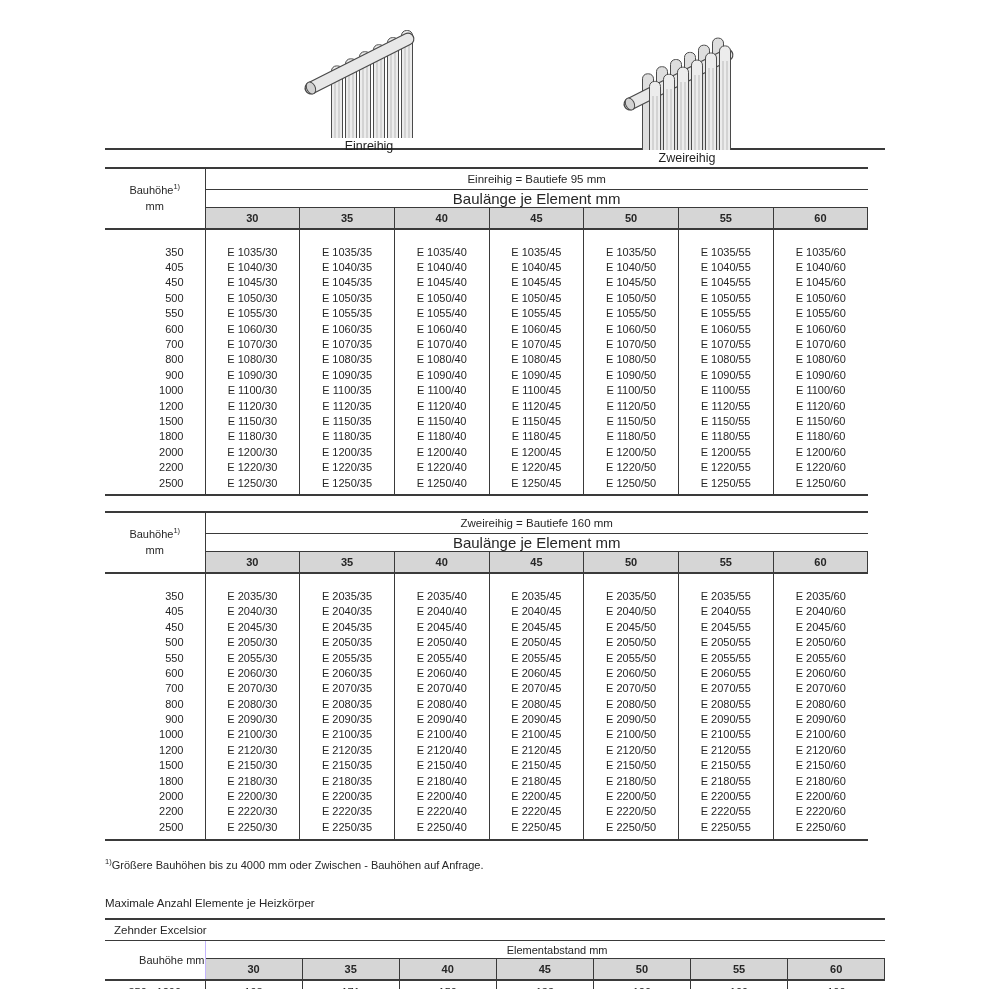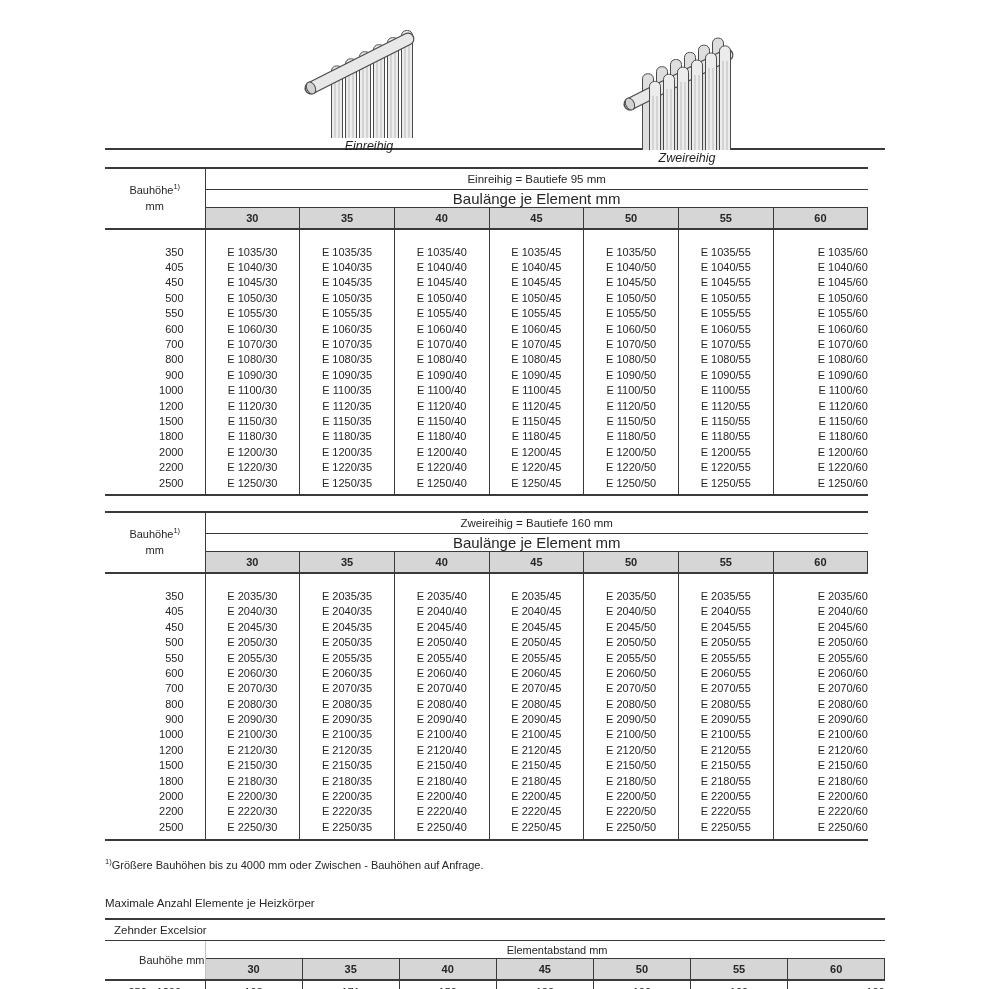--- a/index.html
+++ b/index.html
@@ -7,21 +7,21 @@
     position:relative;width:989px;height:989px;background:#ffffff;
     color:#262626;font-family:"Liberation Sans","DejaVu Sans",sans-serif;
     overflow:hidden;
   }
   
   .figures{position:relative;height:148px;}
   .fig{position:absolute;width:134px;text-align:center;}
   .fig-1{left:262px;top:8px;}
   .fig-2{left:580px;top:20px;}
   .fig svg{display:block;}
-  .fig figcaption{font-size:12.5px;margin-top:1px;color:#1f1f1f;font-style:italic;}
+  .fig figcaption{font-size:12.5px;margin-top:1px;color:#1f1f1f;}
   .rule{margin-left:105px;width:780px;border-top:2px solid #3a3a3a;height:0;}
   
   table.spec{
     border-collapse:collapse;table-layout:fixed;margin-left:105px;
     font-size:11px;color:#262626;
   }
   table.spec1{width:763px;margin-top:17px;border-top:2px solid #3a3a3a;border-bottom:2px solid #3a3a3a;}
   table.spec2{margin-top:15px;}
   th,td{padding:0;font-weight:normal;}
   th.bh{
@@ -31,21 +31,21 @@
   sup.fn{font-size:7.5px;}
   th.t-title{border-bottom:1px solid #3a3a3a;text-align:center;height:20px;font-size:11.5px;vertical-align:middle;}
   th.t-sub{border-bottom:1px solid #3a3a3a;text-align:center;height:16px;font-size:15px;vertical-align:middle;}
   th.c-head{
     background:#d6d6d6;border:1px solid #3a3a3a;border-bottom:2px solid #3a3a3a;
     height:20px;text-align:center;font-weight:bold;font-size:11px;vertical-align:middle;
   }
   table.spec tbody td{height:15.4px;text-align:center;vertical-align:middle;}
   table.spec tbody td.h-cell{text-align:right;padding-right:21px;border-right:1px solid #3a3a3a;}
   table.spec tbody td.d-cell{border-right:1px solid #3a3a3a;}
-  table.spec tbody td.d-cell:last-child{border-right:none;text-align:right;}
+  table.spec tbody td.d-cell:last-child{border-right:none;}
   table.spec tbody tr:first-child td{padding-top:14px;}
   table.spec tbody tr:last-child td{padding-bottom:4px;}
   
   .footnote{margin-left:105px;margin-top:16px;font-size:11px;}
   .footnote sup{font-size:7.5px;}
   .heading{margin-left:105px;margin-top:27px;font-size:11.5px;}
   
   table.max{width:780px;margin-top:9px;border-top:2px solid #3a3a3a;border-bottom:2px solid #3a3a3a;}
   th.brand{
     text-align:left;padding:2px 0 2px 9px;height:16px;font-size:11.5px;

